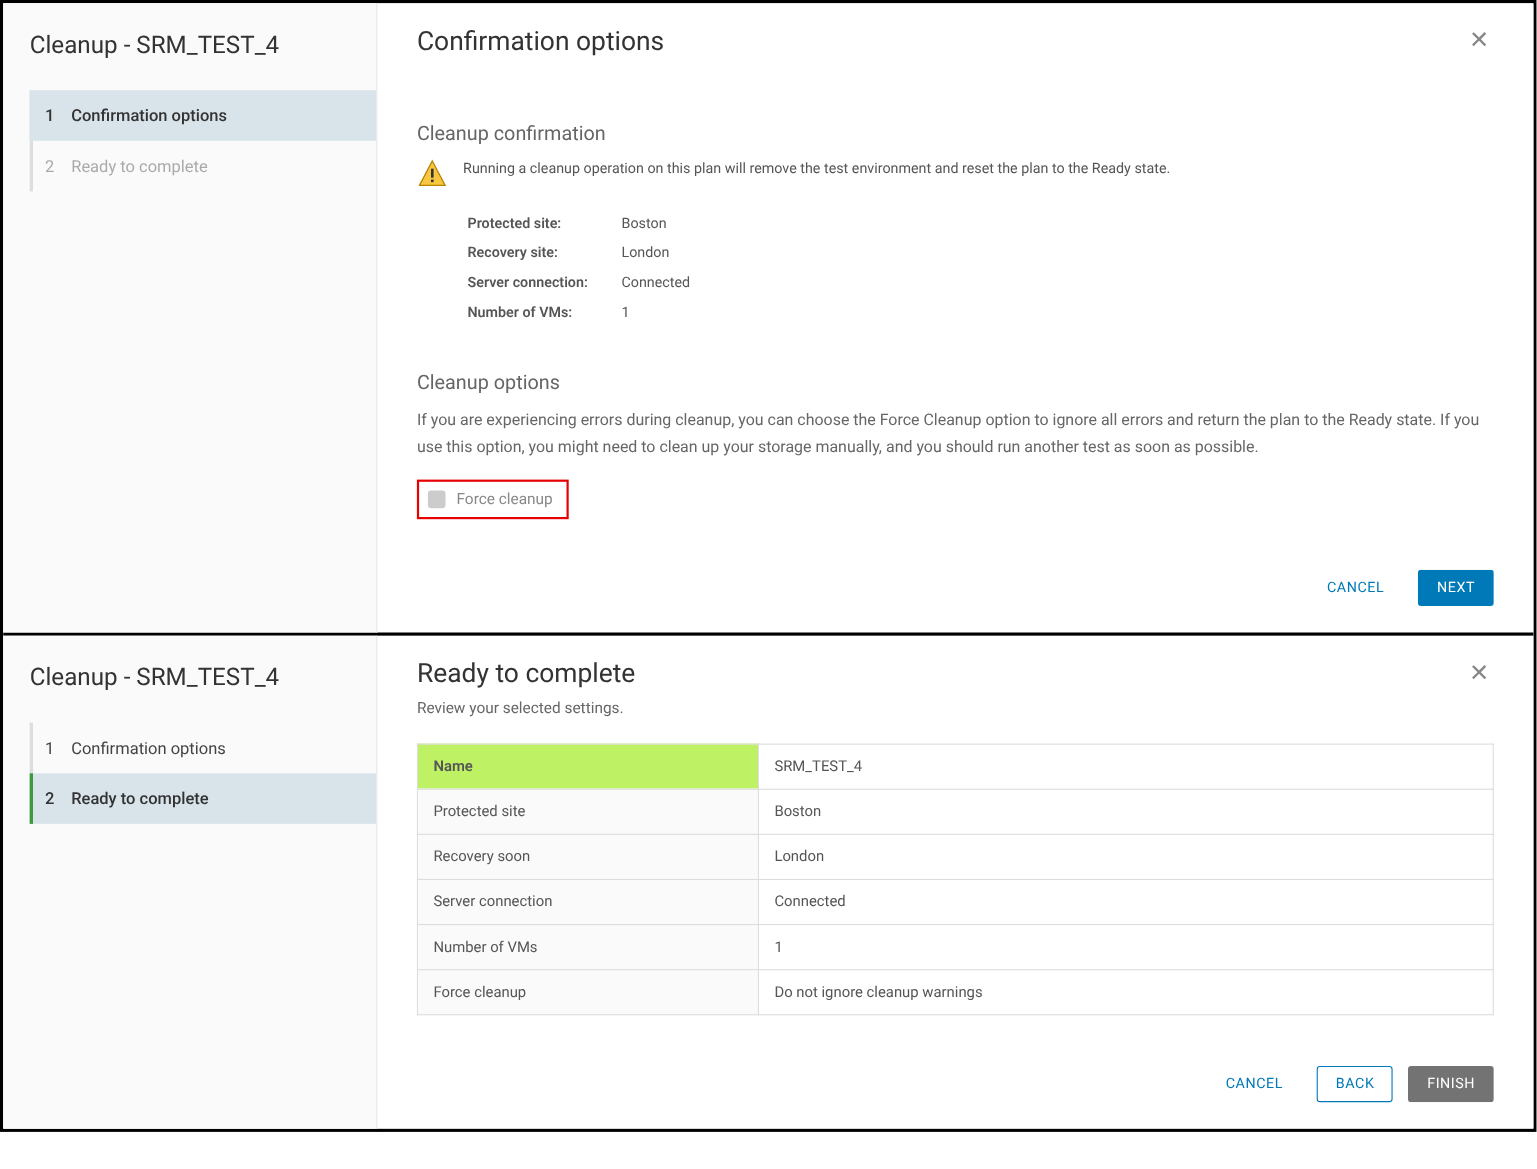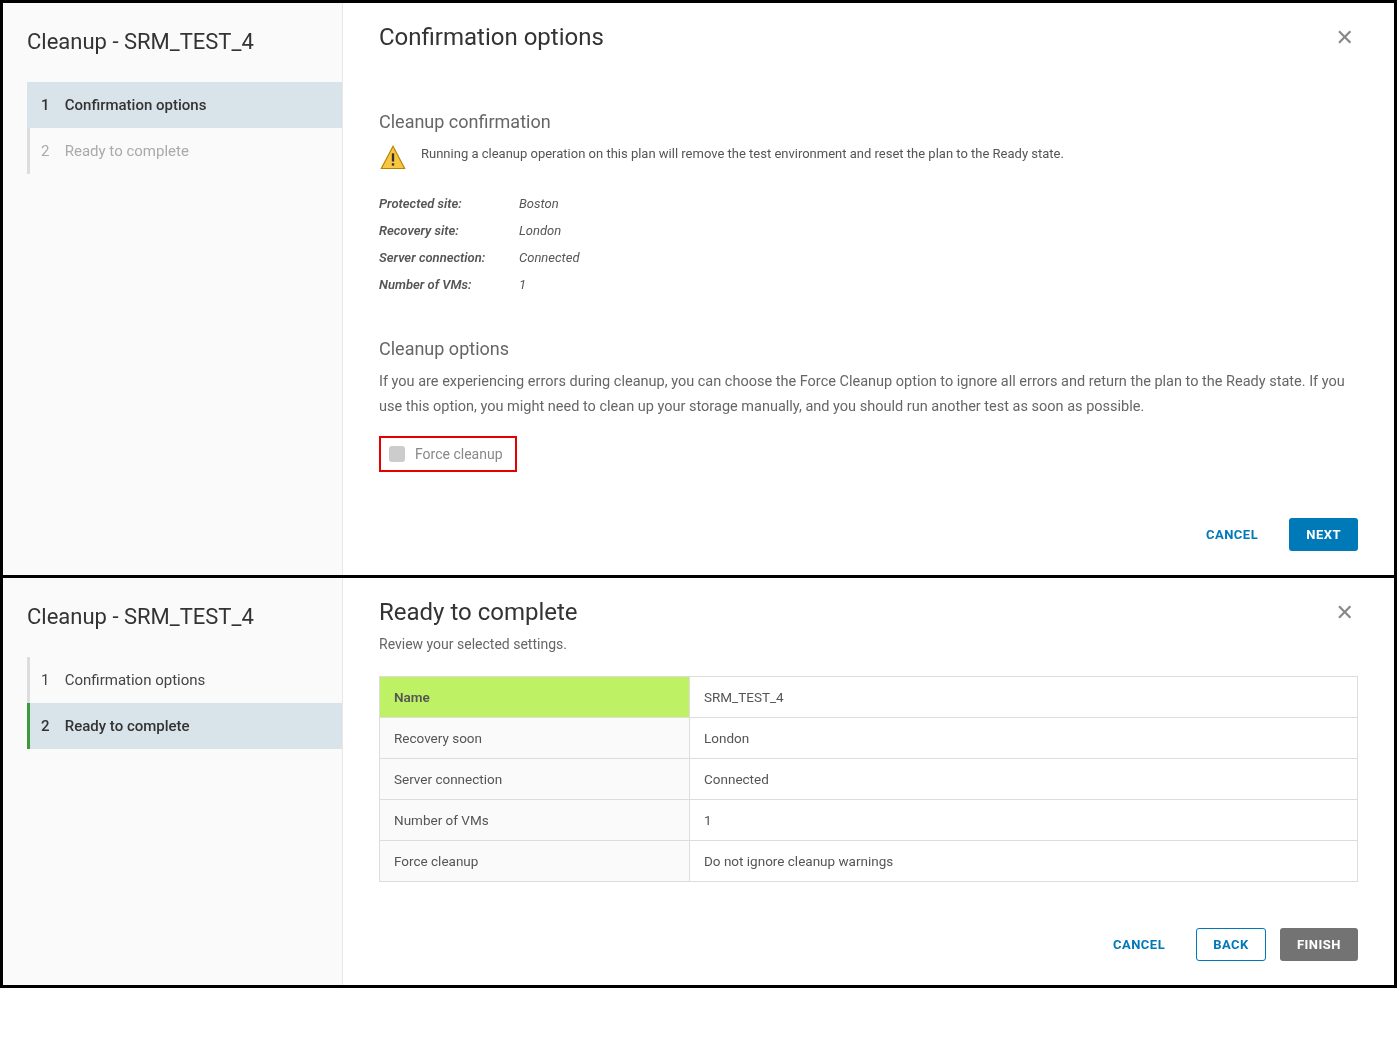--- a/index.html
+++ b/index.html
@@ -125,22 +125,22 @@
       flex-shrink: 0;
       margin-top: 2px;
     }
     .warning-text {
       font-size: 13px;
       color: #555;
       line-height: 1.5;
       padding-top: 2px;
     }
     .info-grid {
+      margin-left: 46px;
       margin-top: 10px;
-      font-style: italic;
     }
     .info-row {
       display: flex;
       padding: 6px 0;
       font-size: 13px;
     }
     .info-label {
       width: 140px;
       font-weight: 600;
       color: #555;
@@ -175,21 +175,21 @@
     .footer {
       margin-top: 46px;
       display: flex;
       justify-content: flex-end;
       gap: 14px;
       align-items: center;
     }
     .btn {
       padding: 8px 16px;
       font-size: 13px;
-      font-weight: 700;
+      font-weight: 400;
       letter-spacing: 0.5px;
       border-radius: 3px;
       cursor: pointer;
       border: 1px solid transparent;
     }
     .btn-link {
       color: #0079b8;
       background: transparent;
     }
     .btn-outline {
@@ -318,20 +318,24 @@
         <span class="close-btn">✕</span>
       </div>
 
       <table class="review-table">
         <tbody>
             <tr>
           <td>Name</td>
           <td>SRM_TEST_4</td>
         </tr>
         <tr>
+          <td>Protected site</td>
+          <td>Boston</td>
+        </tr>
+        <tr>
           <td>Recovery soon</td>
           <td>London</td>
         </tr>
         <tr>
           <td>Server connection</td>
           <td>Connected</td>
         </tr>
         <tr>
           <td>Number of VMs</td>
           <td>1</td>

